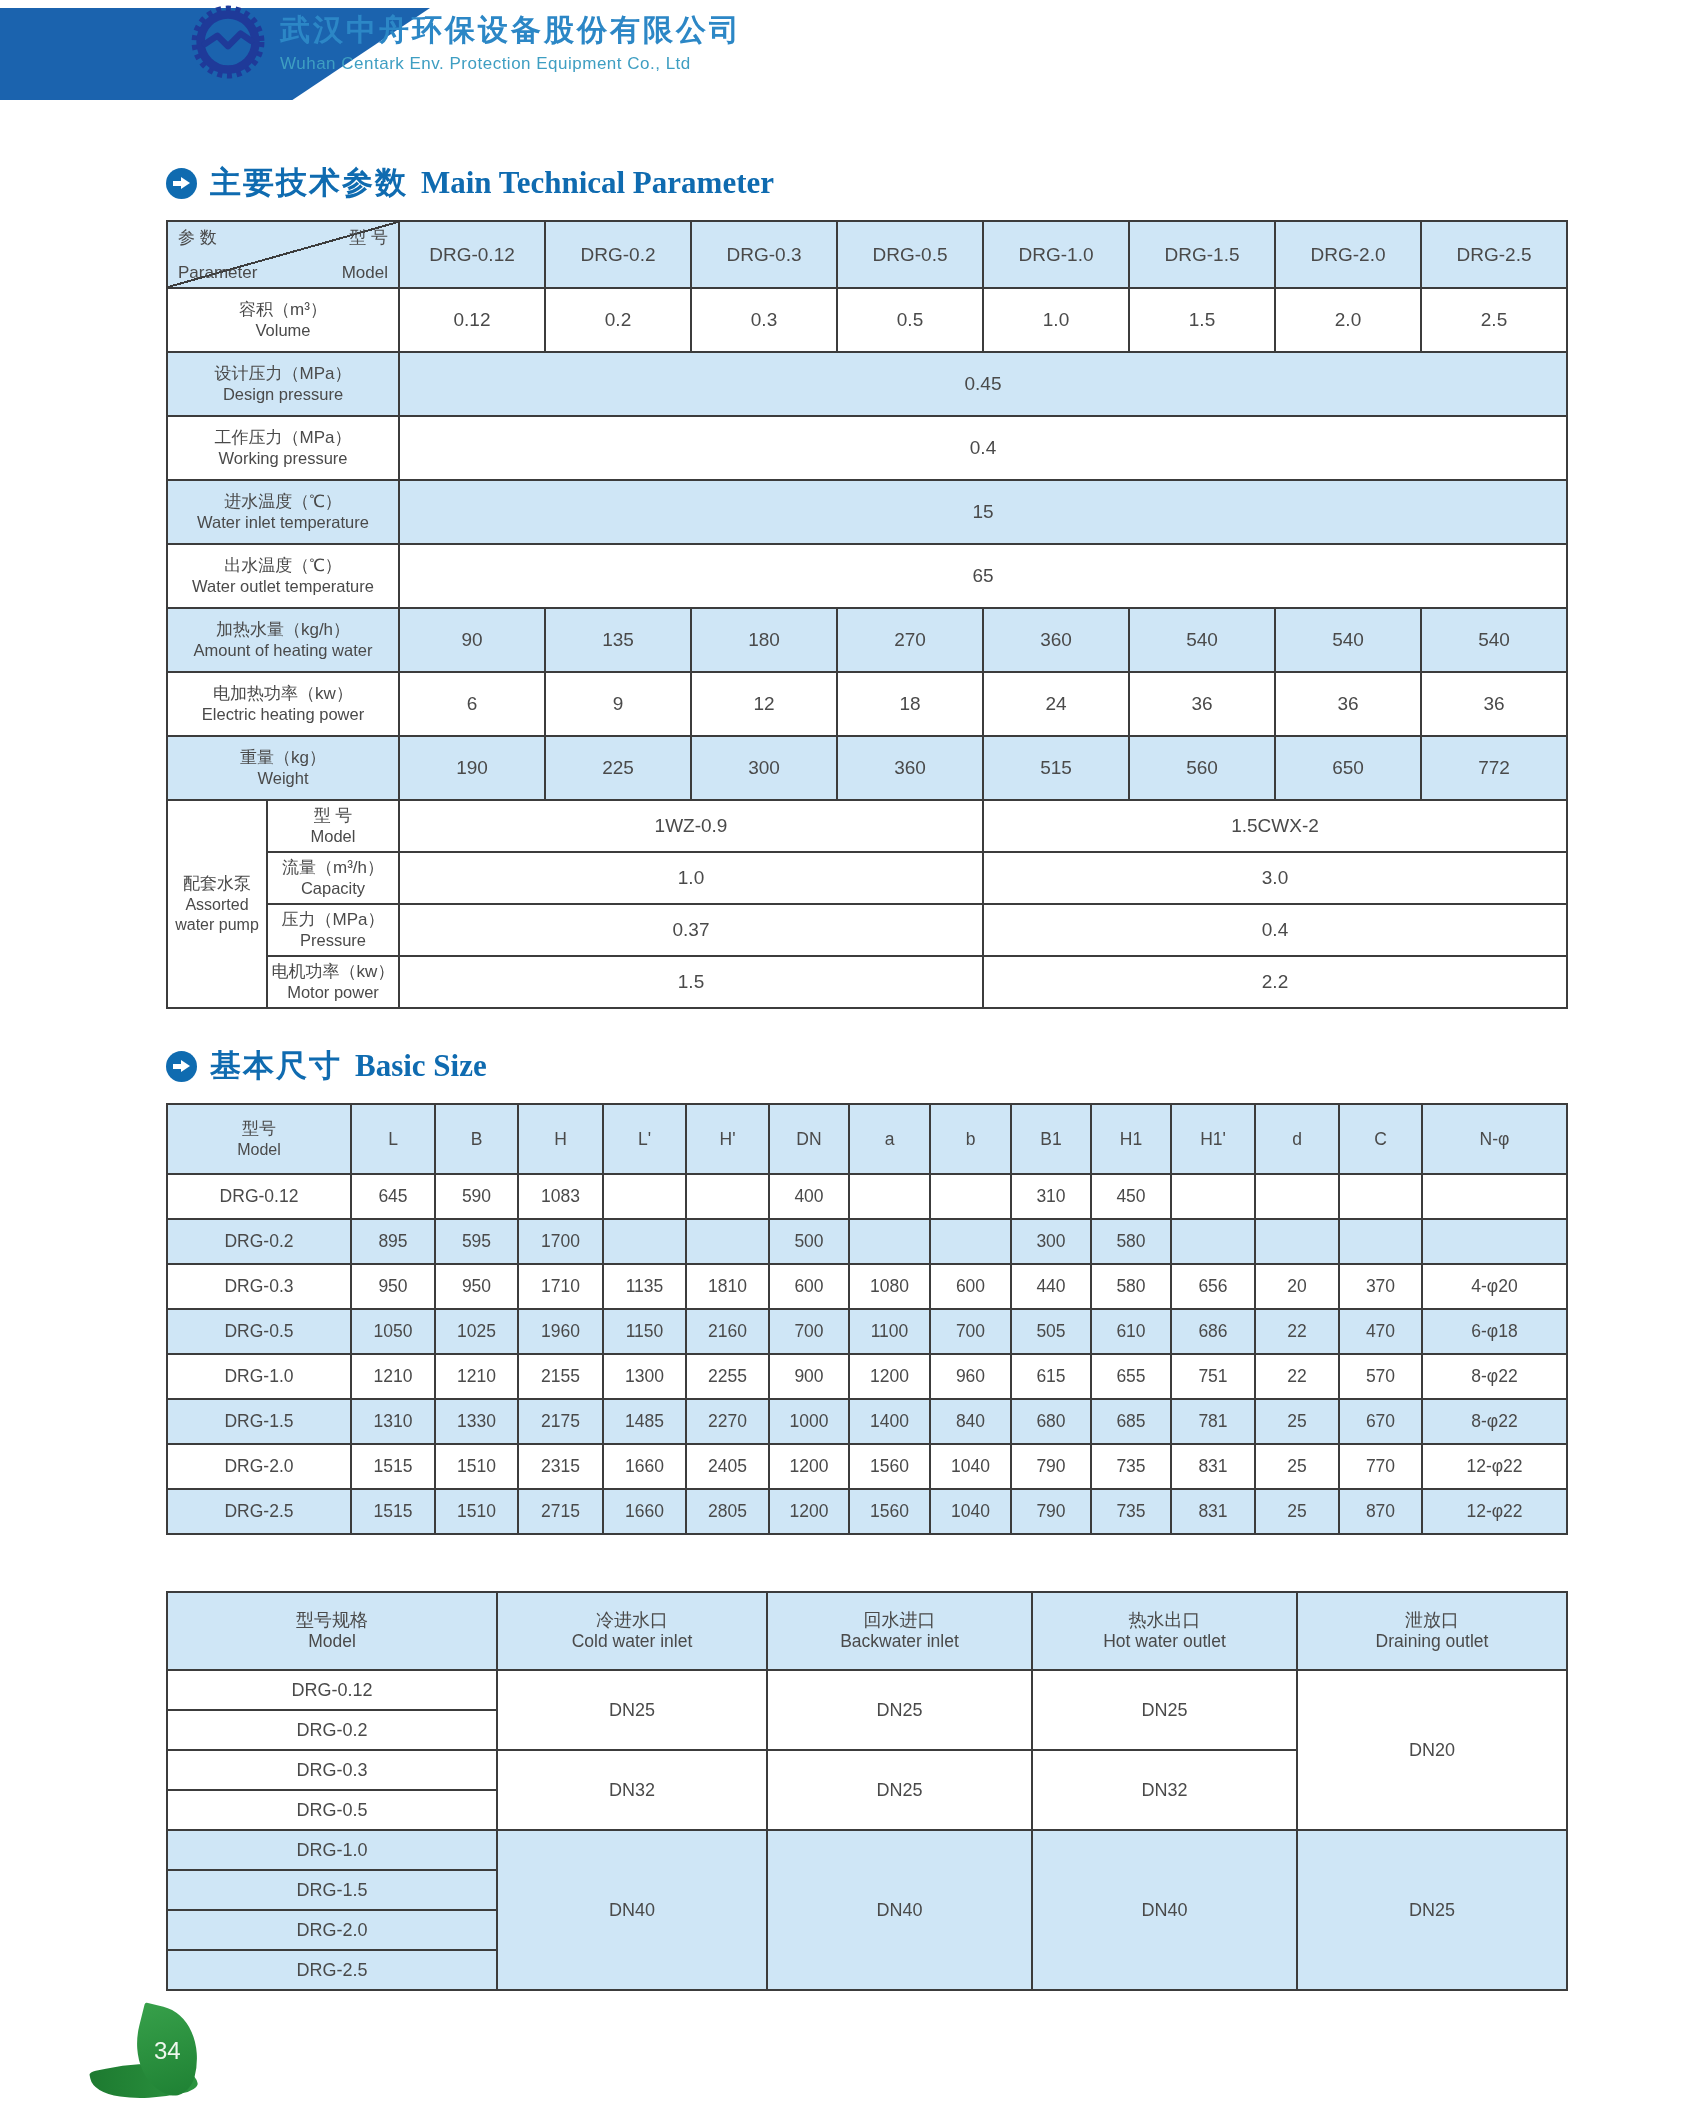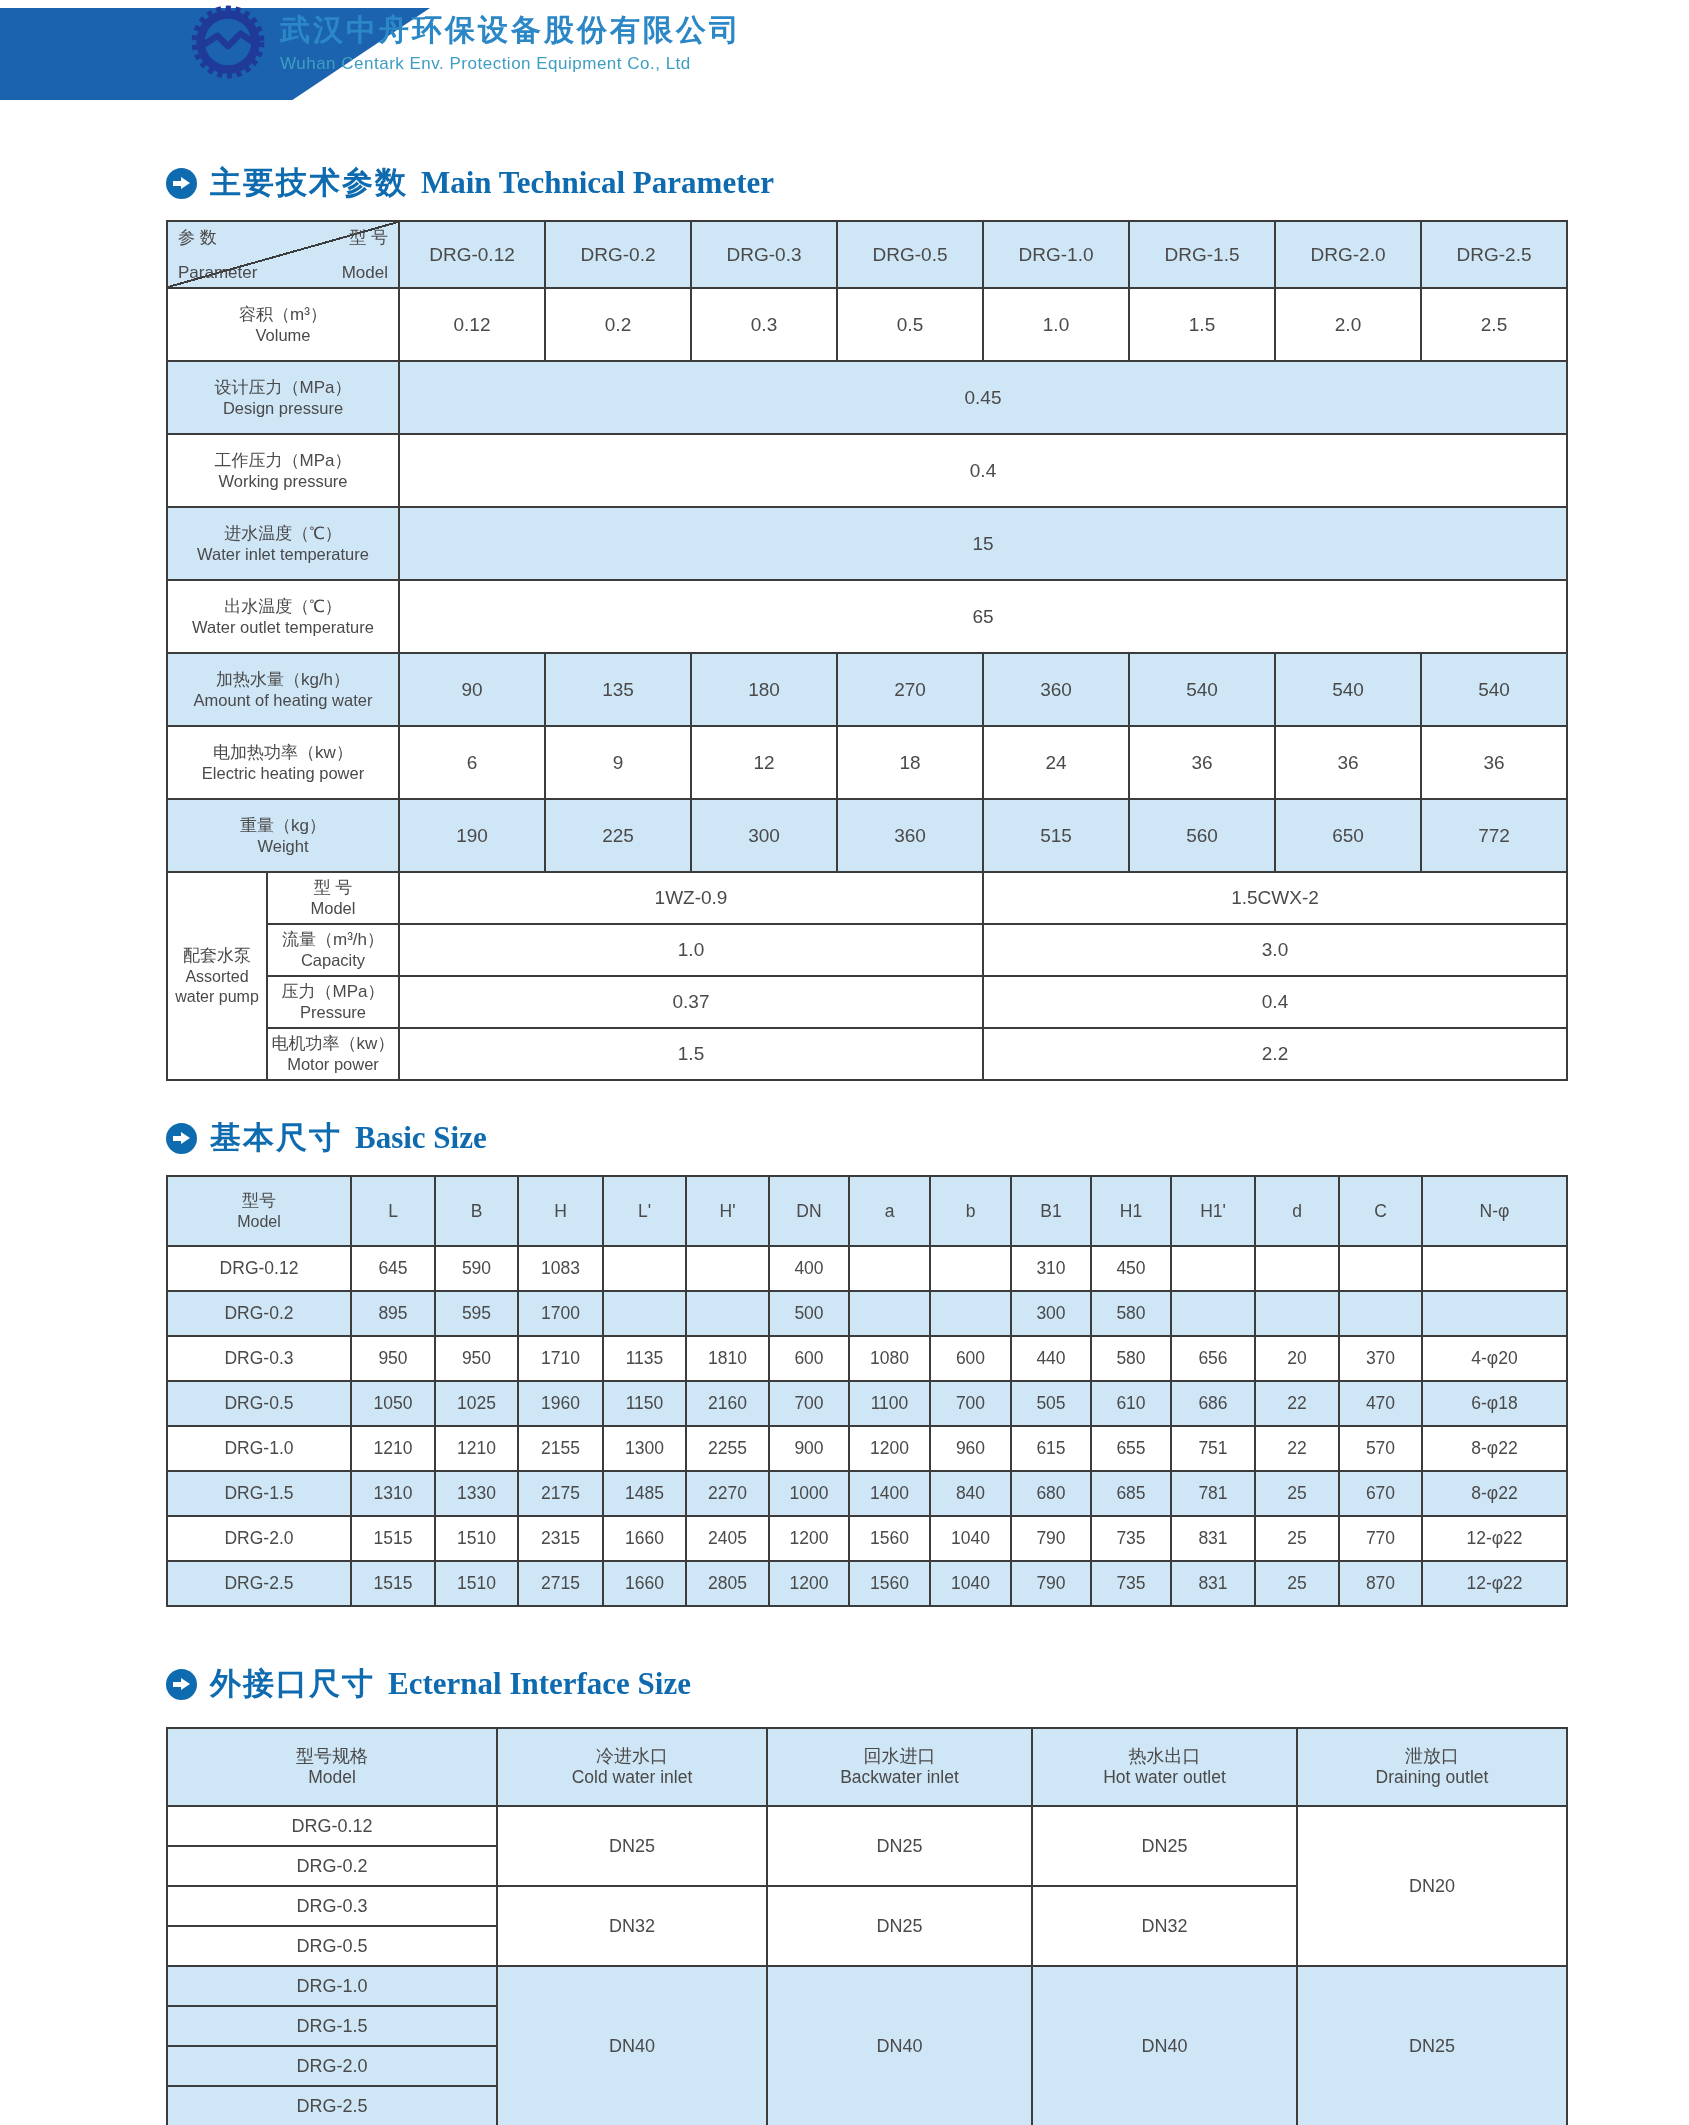--- a/index.html
+++ b/index.html
@@ -39,21 +39,21 @@
   .sec3 { margin-top:56px; }
   .sec3 .sec-title { margin-bottom:22px; }
   
   table { border-collapse:collapse; table-layout:fixed; width:1400px; }
   td { border:2px solid #3c3c3c; text-align:center; vertical-align:middle;
        font-size:19px; color:#4a4a4a; overflow:hidden; }
   .blue td, td.blue { background:#cfe6f6; }
   .lcn { display:block; font-size:17px; color:#4a4a4a; line-height:1.25; }
   .len { display:block; font-size:16.5px; color:#4a4a4a; line-height:1.25; }
   
-  .t1 tr { height:73px; }
+  .t1 tr { height:64px; }
   .t1 tr.h { height:64px; }
   .t1 tr.p { height:52px; }
   .t1 .corner { position:relative; padding:4px 10px;
     background-image:linear-gradient(to bottom right,
       transparent calc(50% - 1px), #3c3c3c calc(50% - 1px),
       #3c3c3c calc(50% + 1px), transparent calc(50% + 1px)); }
   .t1 .corner .crow { display:flex; justify-content:space-between; font-size:17px; }
   .pump-grp { padding:0 0;margin-top:26px; }
   .pump-grp .len { font-size:16px; }
   
@@ -450,28 +450,20 @@
         <td>831</td>
         <td>25</td>
         <td>870</td>
         <td>12-φ22</td>
       </tr>
     </tbody>
       </table>
   </div>
 
   <div class="sec3">
-    <div class="sec-title">
-      <span class="bullet">
-          <span class="tail"></span>
-          <span class="tri"></span>
-        </span>
-      <span class="t-cn">外接口尺寸</span>
-      <span class="t-en">Ecternal Interface Size</span>
-    </div>
     <table class="t3">
       <colgroup>
         <col style="width:330px">
           <col style="width:270px">
           <col style="width:265px">
         <col style="width:265px">
           <col style="width:270px">
       </colgroup>
       <tbody>
           <tr class="h blue">

